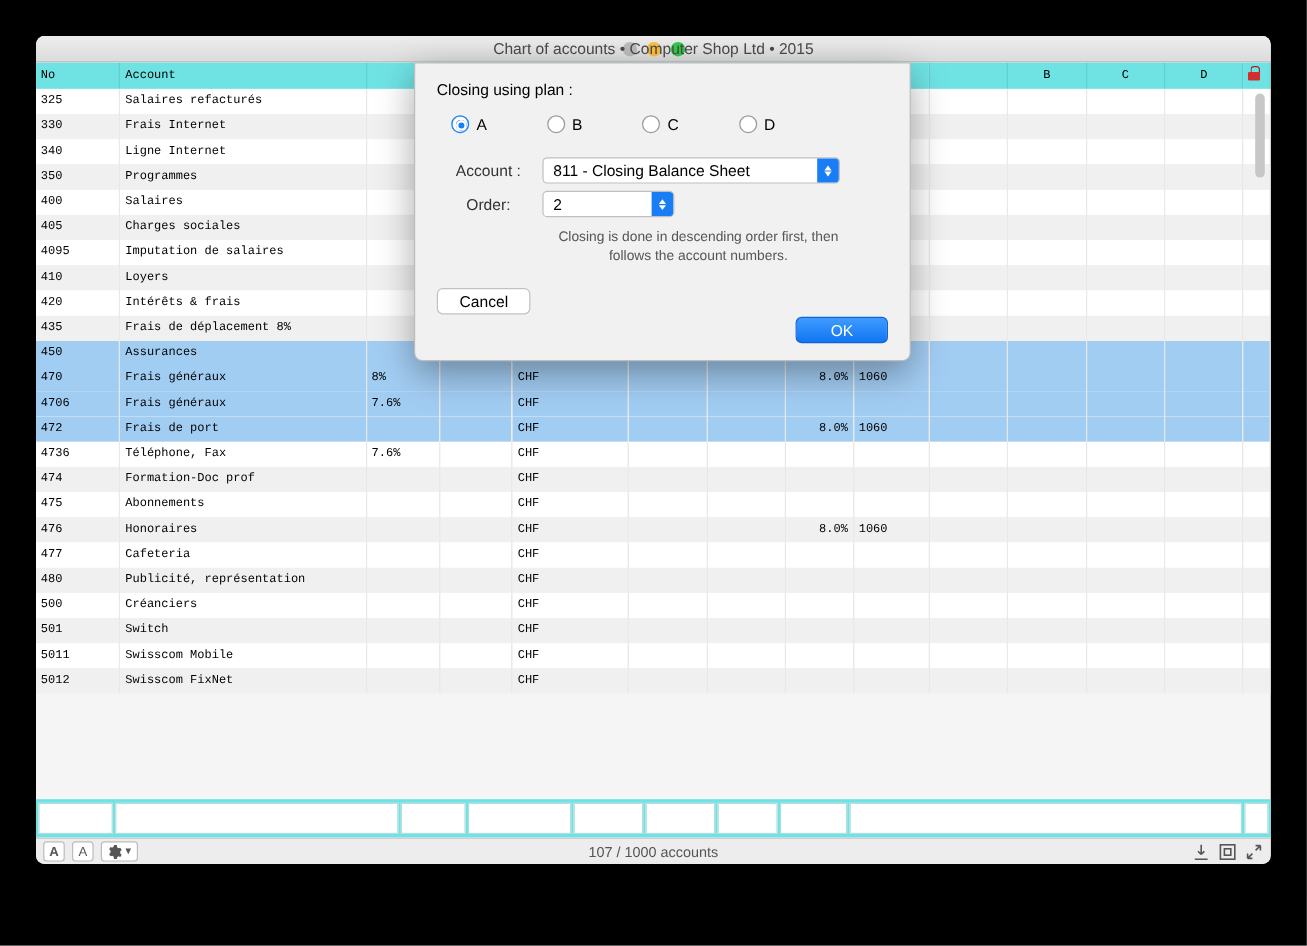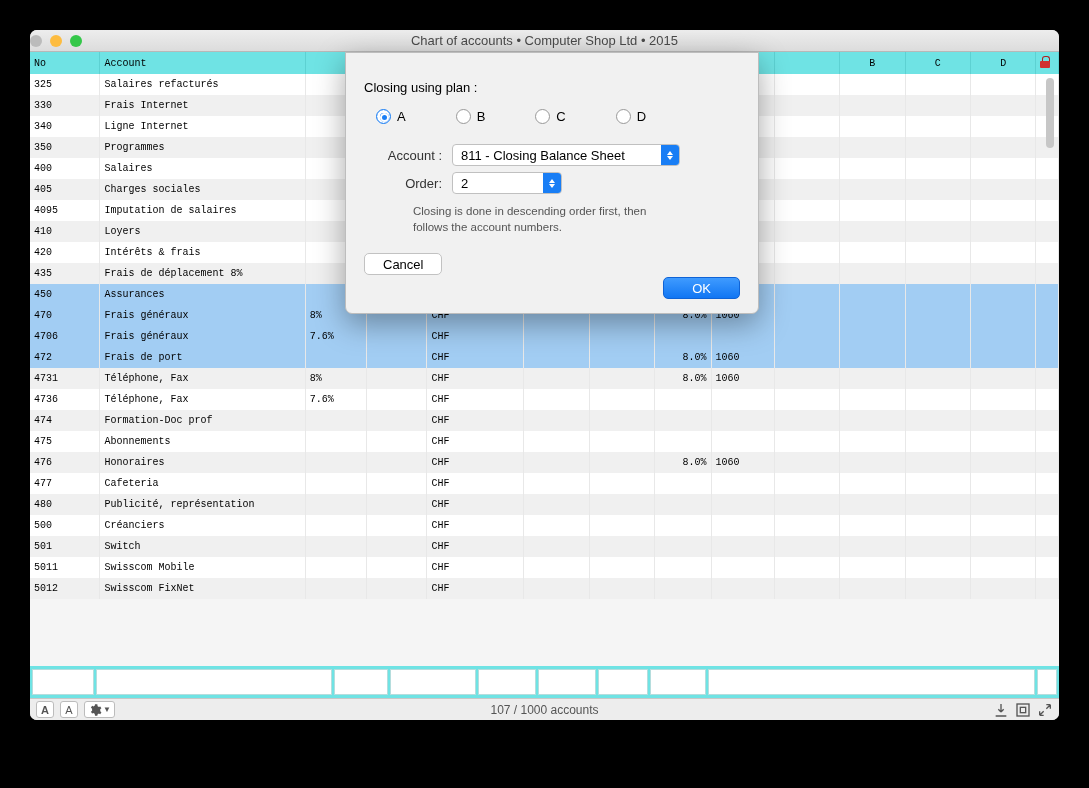--- a/index.html
+++ b/index.html
@@ -21,20 +21,21 @@
     position: relative;
   }
   .titlebar {
     height: 22px;
     background: linear-gradient(#ededed, #dcdcdc);
     border-bottom: 1px solid #b8b8b8;
     display: flex;
     align-items: center;
     padding: 0 0;
     position: relative;
+    justify-content: center;
   }
   .traffic-lights { display: flex; gap: 8px; }
   .light { width: 12px; height: 12px; border-radius: 50%; }
   .light.red { background: #bbb; }
   .light.yellow { background: #fdbc40; }
   .light.green { background: #34c749; }
   .title {
     position: absolute;
     left: 0; right: 0;
     text-align: center;
@@ -166,55 +167,55 @@
     position:absolute;
     top:22px; left:315px;
     width:414px;
     background:#f1f1f1;
     border:1px solid #bdbdbd;
     border-radius:0 0 7px 7px;
     box-shadow: 0 10px 30px rgba(0,0,0,.35);
     padding:14px 18px 14px 18px;
     font-size:13px;
   }
-  .modal h4 { font-weight:normal; font-size:13px; margin-bottom:10px;margin-top:13px;}
+  .modal h4 { font-weight:normal; font-size:13px; margin-bottom:10px;}
   .radios { display:flex; gap:50px; padding:4px 12px 14px 12px;}
   .radio { display:flex; align-items:center; gap:6px; }
   .radio .dot {
     width:15px; height:15px; border-radius:50%;
     border:1px solid #999; background:#fff; position:relative;
   }
   .radio.checked .dot {
     border-color:#197ef5;
     background: radial-gradient(circle, #197ef5 0 45%, #fff 46% 100%);
     box-shadow: inset 0 0 0 3px #fff, inset 0 0 0 8px #197ef5;
   }
   .radio.checked .dot::after{
     content:""; position:absolute; left:3px; top:3px; width:9px; height:9px;
     background:#197ef5; border-radius:50%;
     box-shadow:0 0 0 2px #fff inset;
   }
   .form-row { display:flex; align-items:center; margin:6px 0 6px 8px; }
-  .form-row label { width:70px; text-align:right; margin-right:10px; color:#333;}
+  .form-row label { width:70px; text-align:center; margin-right:10px; color:#333;}
   .select {
     display:flex; align-items:center; justify-content:space-between;
     border:1px solid #c0c0c0; border-radius:4px; height:22px;
     padding:0 0 0 8px; background:#fff;
   }
   .select .arrow {
     width:18px; height:20px; background:#197ef5;
     border-radius:0 3px 3px 0;
     display:flex; flex-direction:column; align-items:center; justify-content:center; gap:1px;
   }
   .select .arrow span {
     width:0;height:0;border-left:3px solid transparent;border-right:3px solid transparent;
   }
   .select .arrow .up{ border-bottom:4px solid #fff;}
   .select .arrow .dn{ border-top:4px solid #fff;}
-  .hint { font-size:11.5px; color:#555; margin:10px 0 18px 49px; line-height:1.35; max-width:260px;}
+  .hint { font-size:11.5px; color:#555; margin:10px 0 18px 88px; line-height:1.35; max-width:260px;text-align:center;}
   .modal-buttons { display:flex; justify-content:space-between; }
   .btn {
     height:22px; border-radius:5px; border:1px solid #c2c2c2;
     background:#fff; padding:0 18px; font-size:13px;
   }
   .btn.primary {
     background: linear-gradient(#3f9bff,#1176f3);
     border-color:#0f63d6; color:#fff; padding:0 28px;margin-top:24px;
   }
 </style>
@@ -486,36 +487,20 @@
               <td></td>
               <td></td>
               <td style="text-align: right;">8.0%</td>
               <td>1060</td>
               <td></td>
               <td></td>
               <td></td>
               <td></td>
               <td></td>
             </tr>
-            <tr class="even">
-              <td>4731</td>
-              <td>Téléphone, Fax</td>
-              <td>8%</td>
-              <td></td>
-              <td>CHF</td>
-              <td></td>
-              <td></td>
-              <td style="text-align: right;">8.0%</td>
-              <td>1060</td>
-              <td></td>
-              <td></td>
-              <td></td>
-              <td></td>
-              <td></td>
-            </tr>
             <tr class="odd">
               <td>4736</td>
               <td>Téléphone, Fax</td>
               <td>7.6%</td>
               <td></td>
               <td>CHF</td>
               <td></td>
               <td></td>
               <td style="text-align: right;"></td>
               <td></td>
@@ -737,21 +722,21 @@
         <span class="dot"></span>
           <span>C</span>
       </div>
       <div class="radio">
         <span class="dot"></span>
           <span>D</span>
       </div>
     </div>
     <div class="form-row">
       <label>Account :</label>
-      <div class="select" style="width:228px">
+      <div class="select" style="width:248px">
         <span>811 - Closing Balance Sheet</span>
         <span class="arrow">
             <span class="up"></span>
             <span class="dn"></span>
           </span>
       </div>
     </div>
     <div class="form-row">
       <label>Order:</label>
       <div class="select" style="width:110px">

